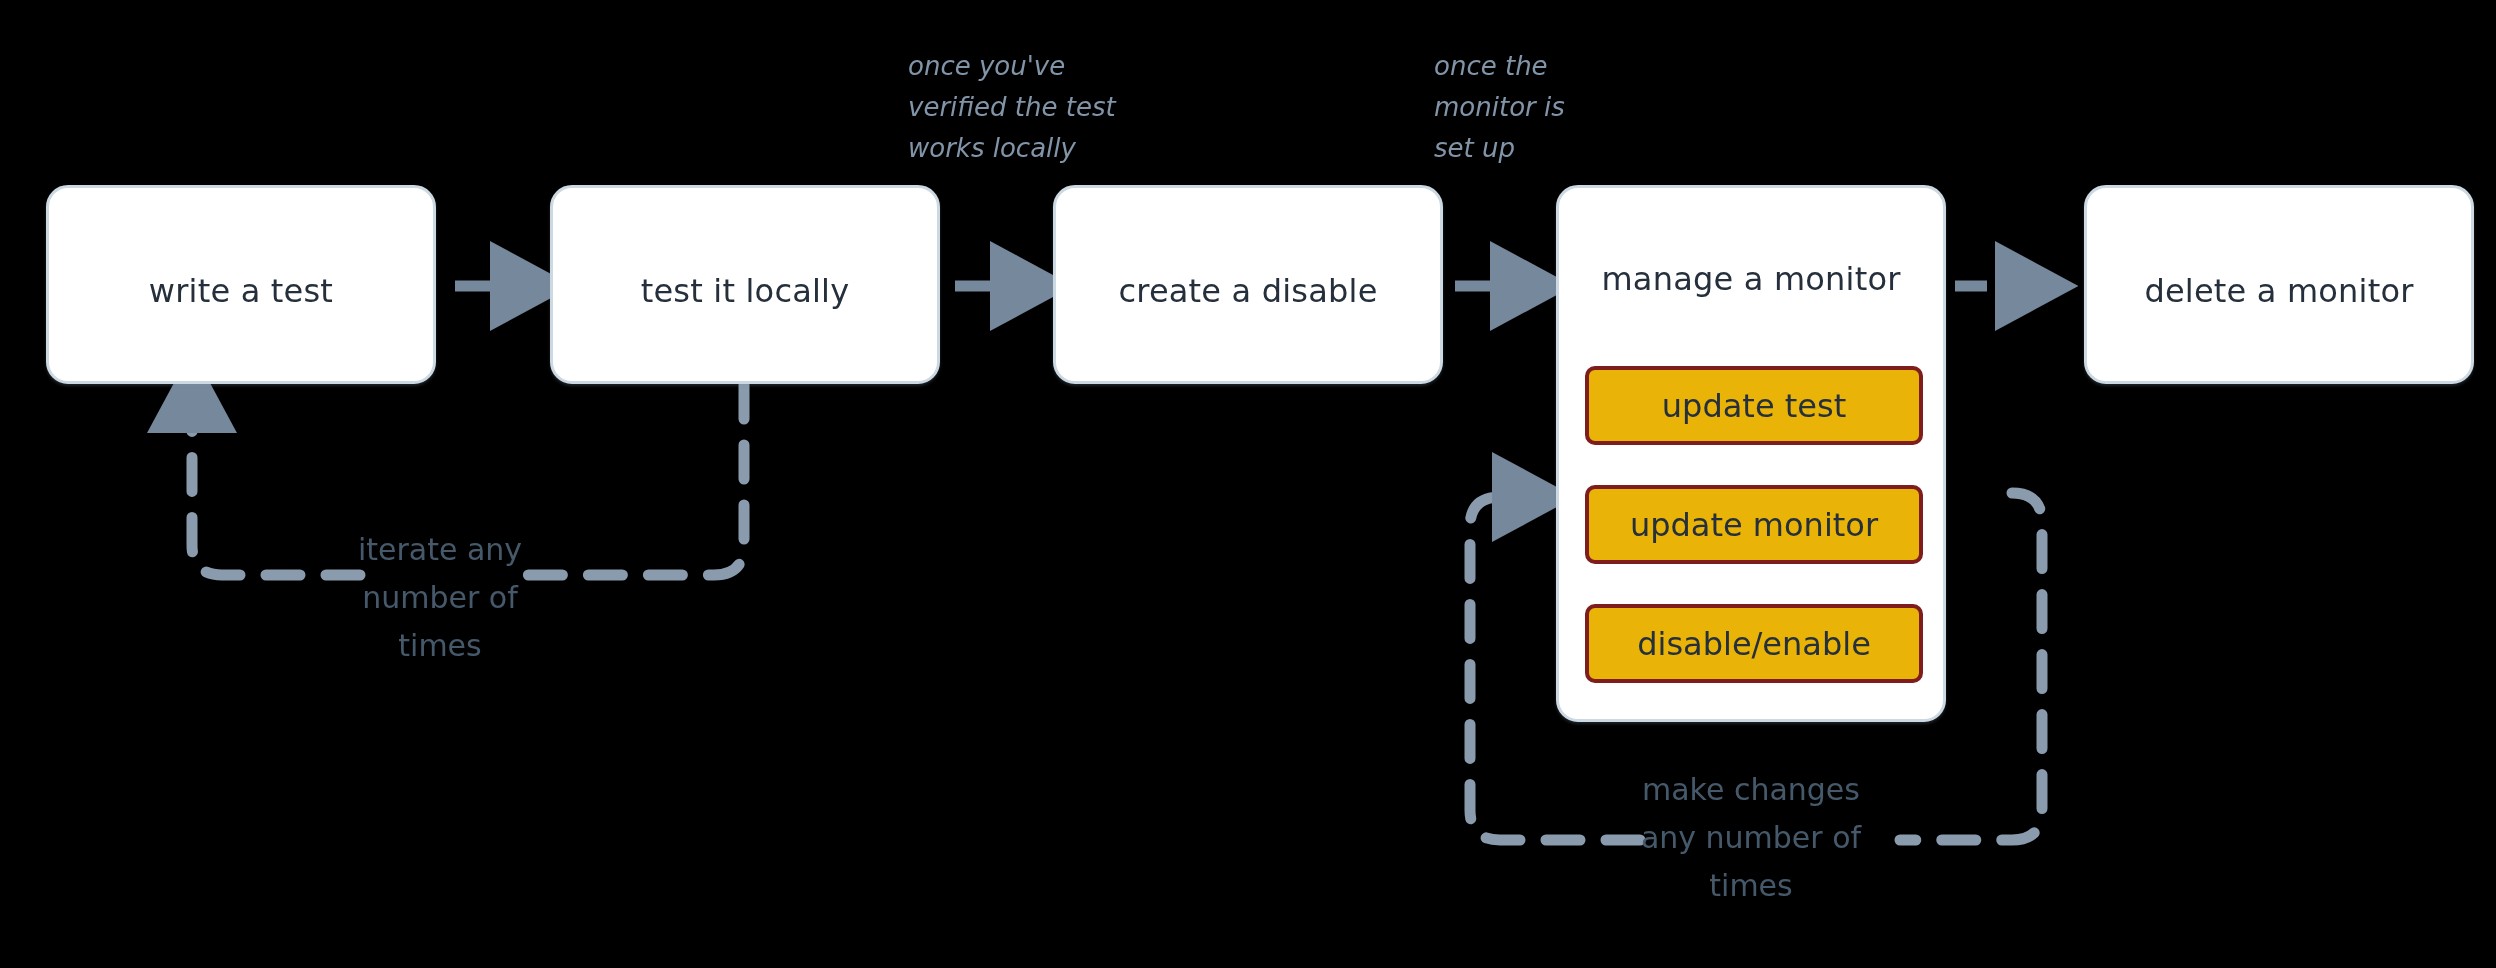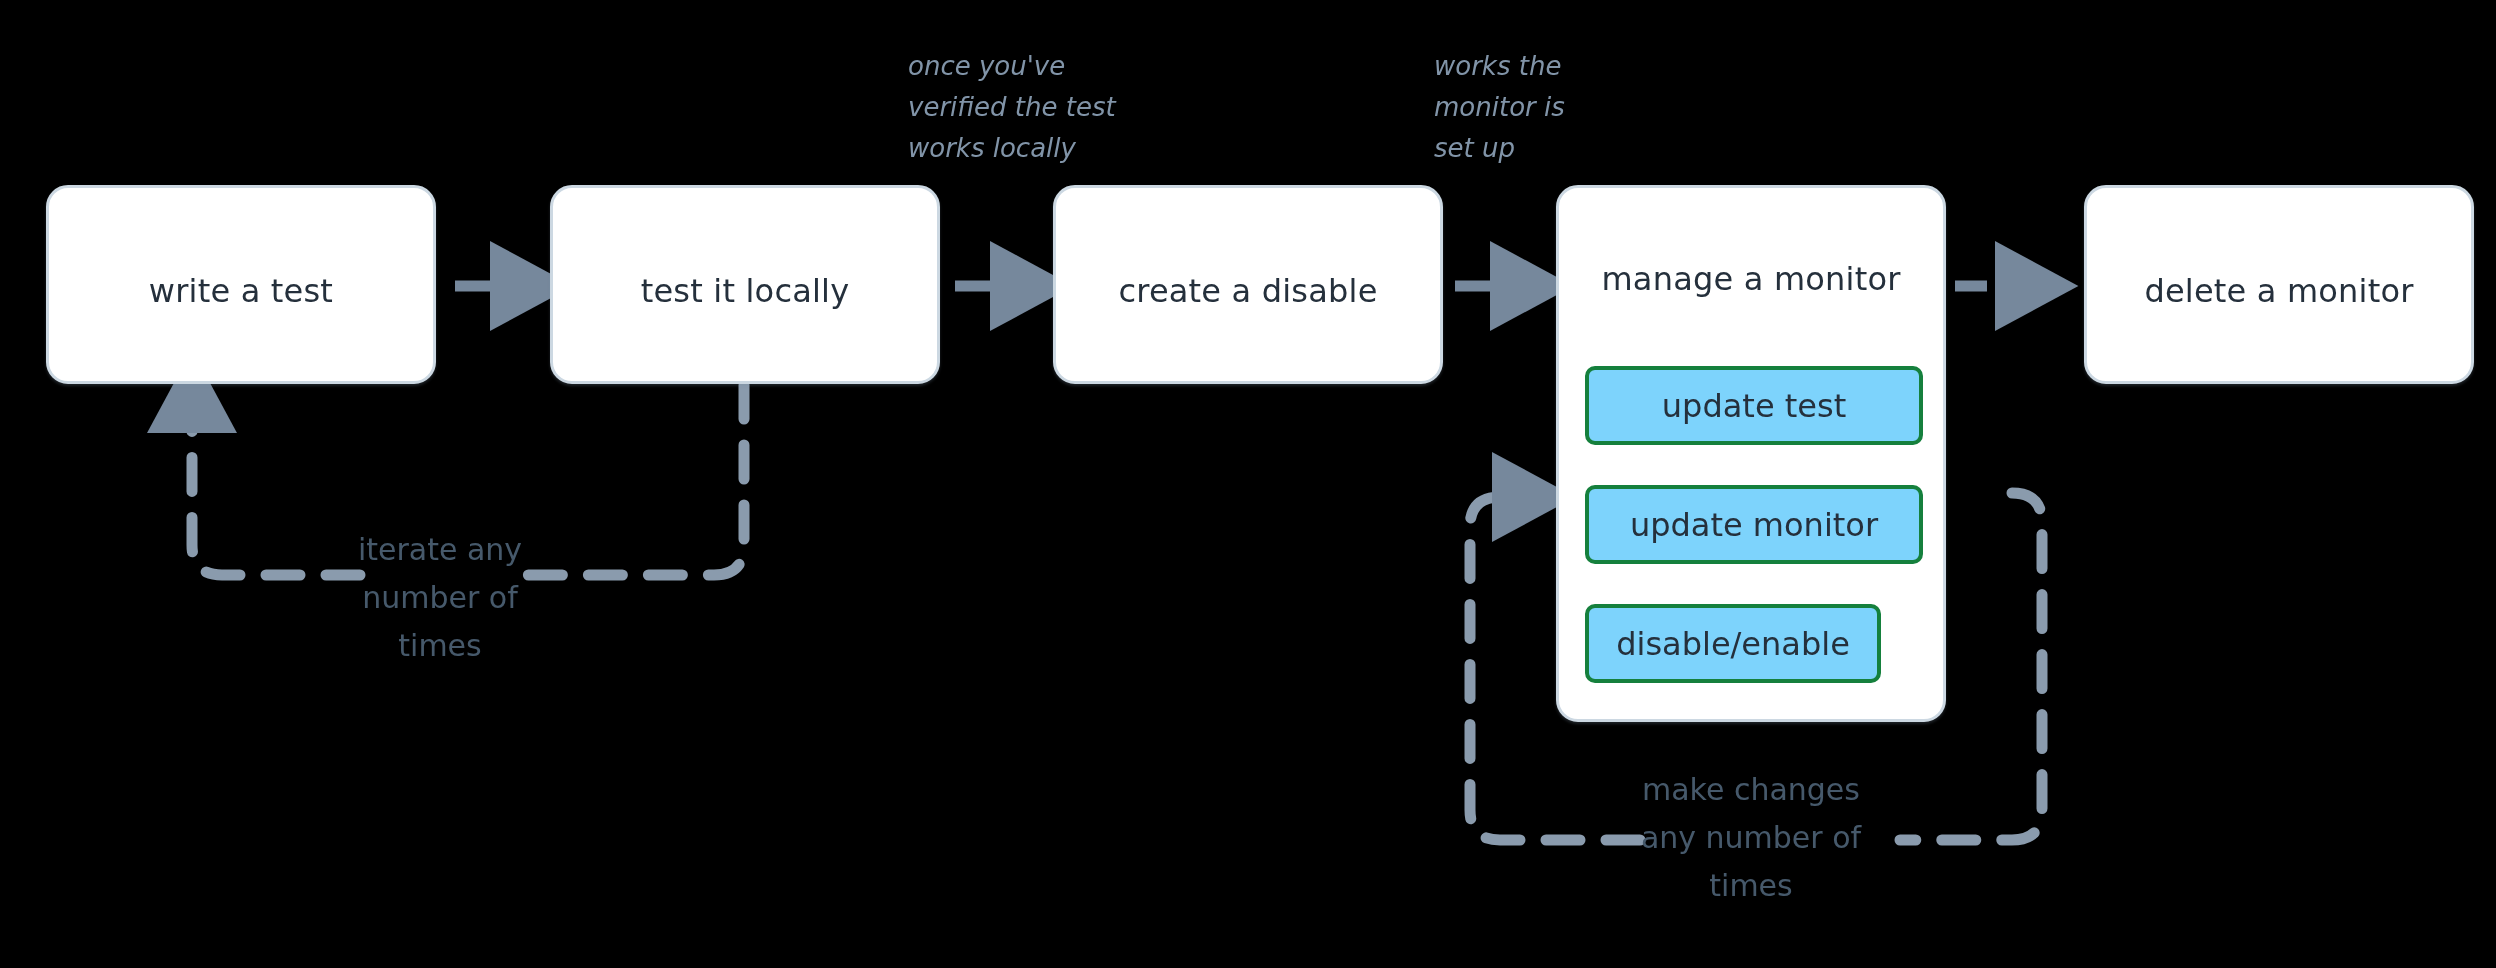--- a/index.html
+++ b/index.html
@@ -40,22 +40,22 @@
     width: 100%;
     text-align: center;
     color: #25303c;
     font-size: 32px;
     font-family: "DejaVu Sans", sans-serif;
     letter-spacing: 0.2px;
     white-space: nowrap;
   }
   .sub-box {
     position: absolute;
-    background: #7dd3fc;
-    border: 4px solid #15803d;
+    background: #eab308;
+    border: 4px solid #7f1d1d;
     border-radius: 10px;
     box-sizing: border-box;
     display: flex;
     align-items: center;
     justify-content: center;
     color: #25303c;
     font-size: 32px;
     font-family: "DejaVu Sans", sans-serif;
   }
   .edge-note {
@@ -139,32 +139,32 @@
     <div class="node-label" style="top:84px;">create a disable</div>
   </div>
 
   <div class="node-box" style="left:1556px; top:185px; width:390px; height:537px;">
     <div class="node-label" style="top:72px;">manage a monitor</div>
 
     <div class="sub-box" style="left:26px; top:178px; width:338px; height:79px;">update test</div>
 
     <div class="sub-box" style="left:26px; top:297px; width:338px; height:79px;">update monitor</div>
 
-    <div class="sub-box" style="left:26px; top:416px; width:296px; height:79px;">disable/enable</div>
+    <div class="sub-box" style="left:26px; top:416px; width:338px; height:79px;">disable/enable</div>
   </div>
 
   <div class="node-box" style="left:2061px; top:185px; width:390px; height:199px;margin-left:23px;">
     <div class="node-label" style="top:84px;">delete a monitor</div>
   </div>
 
   <div class="edge-note" style="left:908px; top:46px;">once you've
 verified the test
 works locally</div>
 
-  <div class="edge-note" style="left:1434px; top:46px;">works the
+  <div class="edge-note" style="left:1434px; top:46px;">once the
 monitor is
 set up</div>
 
   <div class="loop-label" style="left:330px; top:526px; width:220px;">iterate any
 number of times</div>
 
   <div class="loop-label" style="left:1628px; top:766px; width:246px;">make changes
 any number of
 times</div>
 

